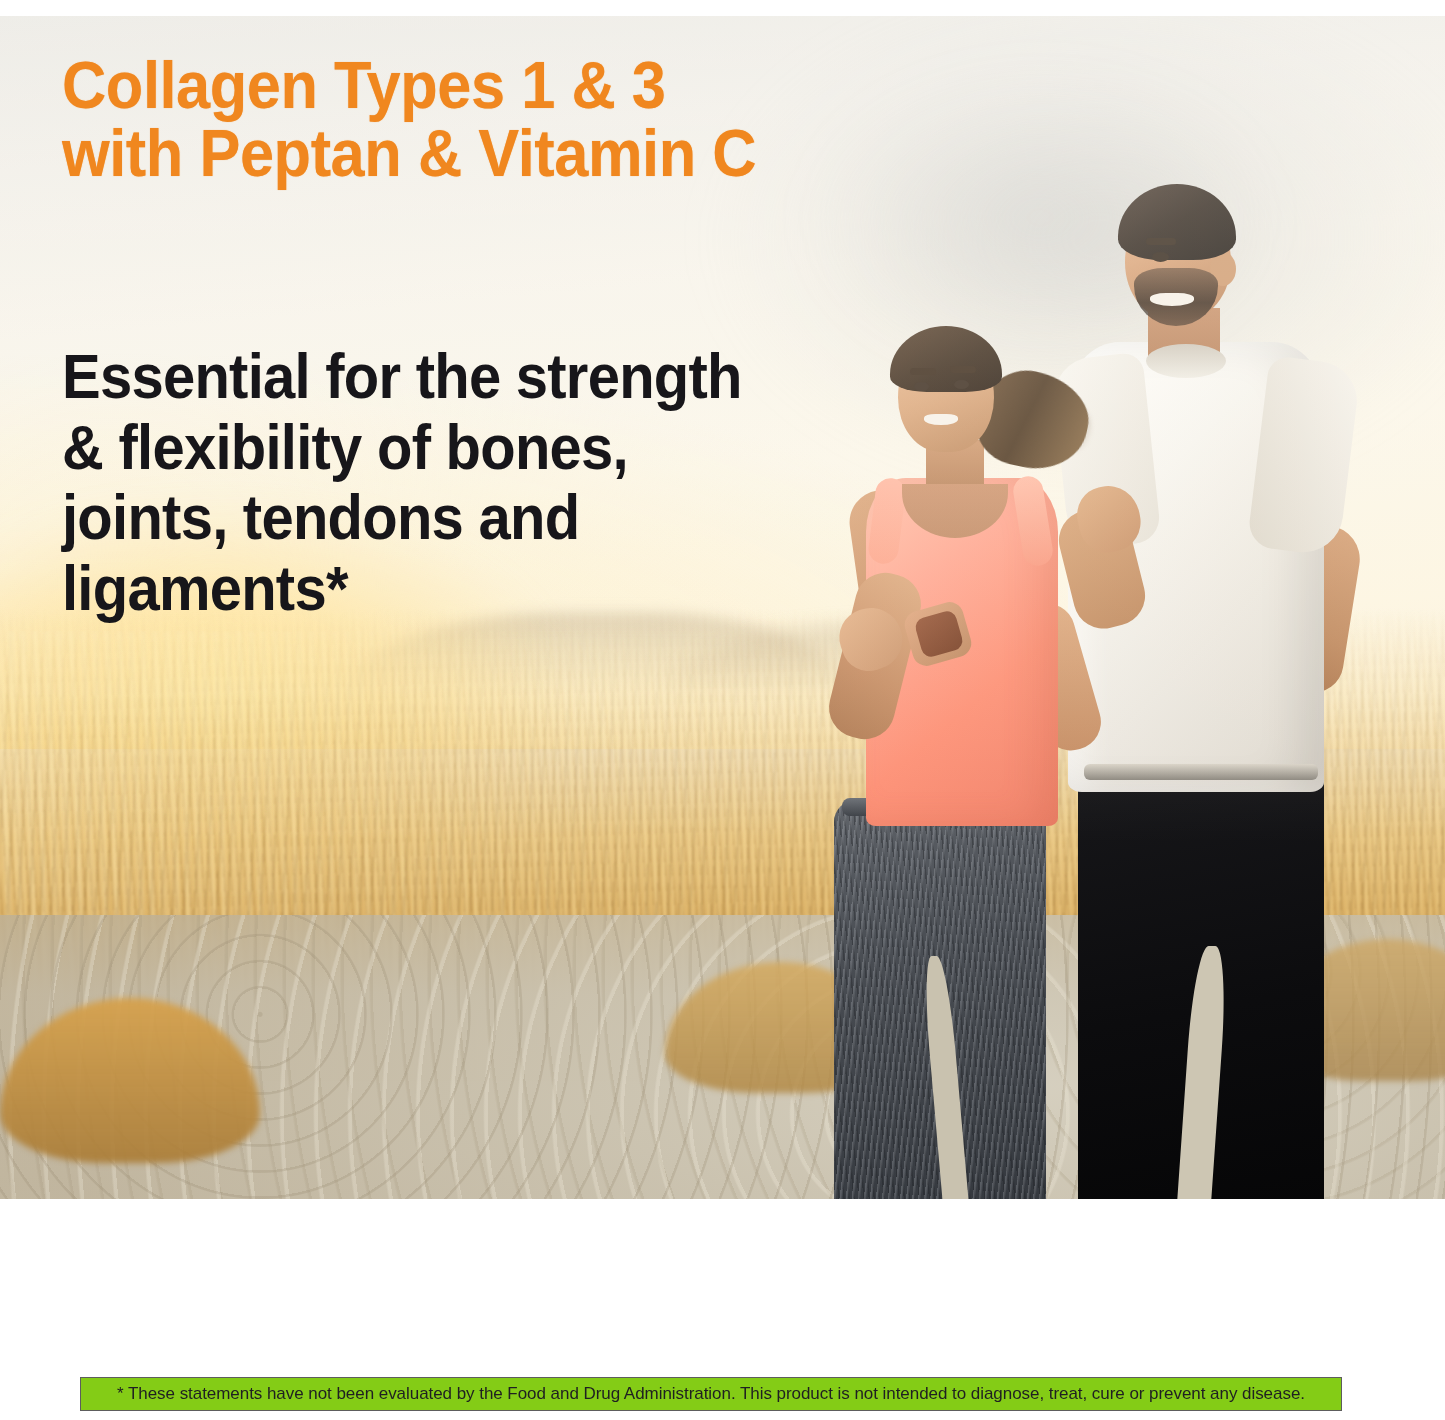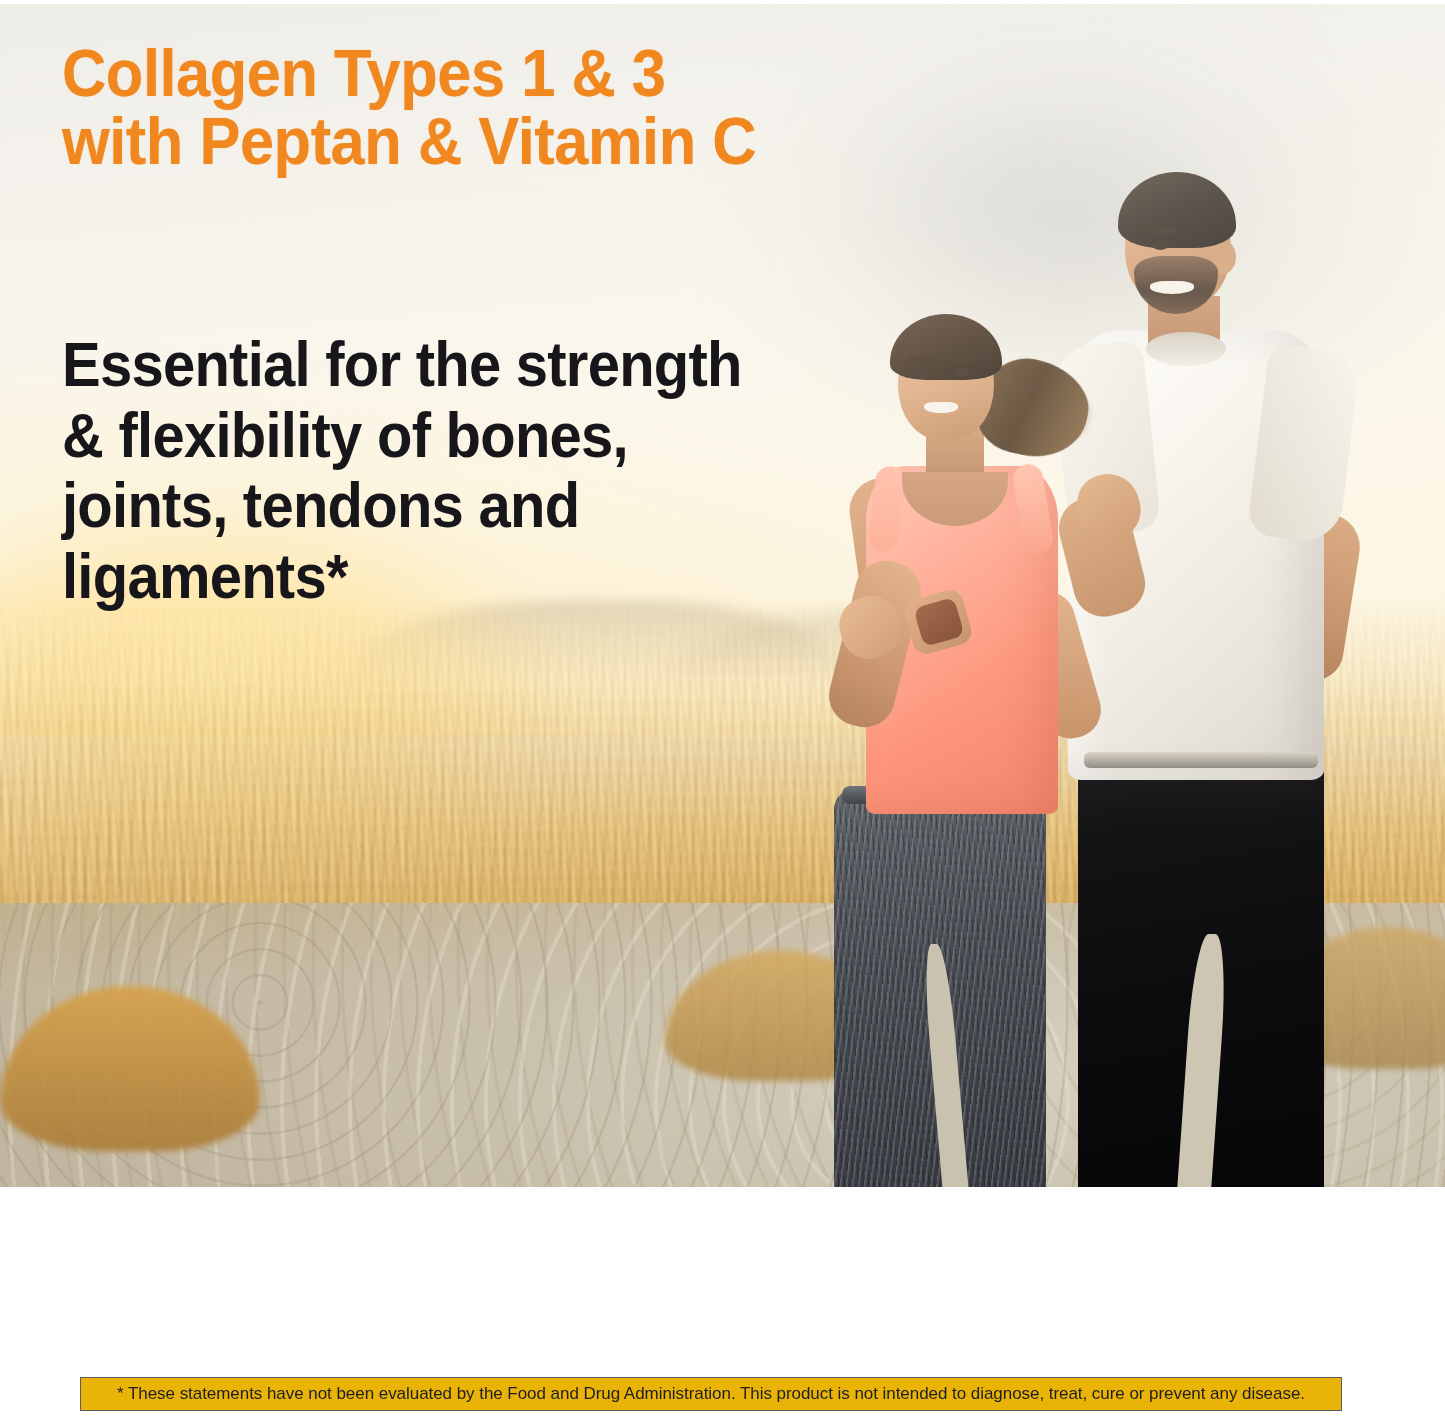--- a/index.html
+++ b/index.html
@@ -12,21 +12,21 @@
 
   #page{
     position:relative;
     width:1445px; height:1420px;
     background:#ffffff;
     overflow:hidden;
   }
 
   
   .photo{
-    position:absolute; left:0; top:4px;
+    position:absolute; left:0; top:16px;
     width:1445px; height:1183px;
     overflow:hidden;
     background:#f4f1ea;
   }
 
   
   .sky{
     position:absolute; left:0; top:0; width:100%; height:62%;
     background:
       radial-gradient(120% 90% at 8% 100%, rgba(255,226,150,.85) 0%, rgba(255,238,190,.45) 28%, rgba(255,250,235,0) 60%),
@@ -362,21 +362,21 @@
     letter-spacing:-0.4px;
     color:#1a1a1d;
     transform:scaleX(.96);
     transform-origin:center top;
     white-space:pre-line;
   }
   .disclaimer-box{
     position:absolute; left:80px; top:1377px;
     width:1262px; height:34px;
     border:1.5px solid #5d5d5d;
-    background:#eab308;
+    background:#84cc16;
     display:flex; align-items:center; justify-content:center;
   }
   .disclaimer-text{
     font-size:17px;
     font-weight:400;
     color:#1f1f22;
     letter-spacing:-0.05px;
     white-space:nowrap;
   }
 </style>

